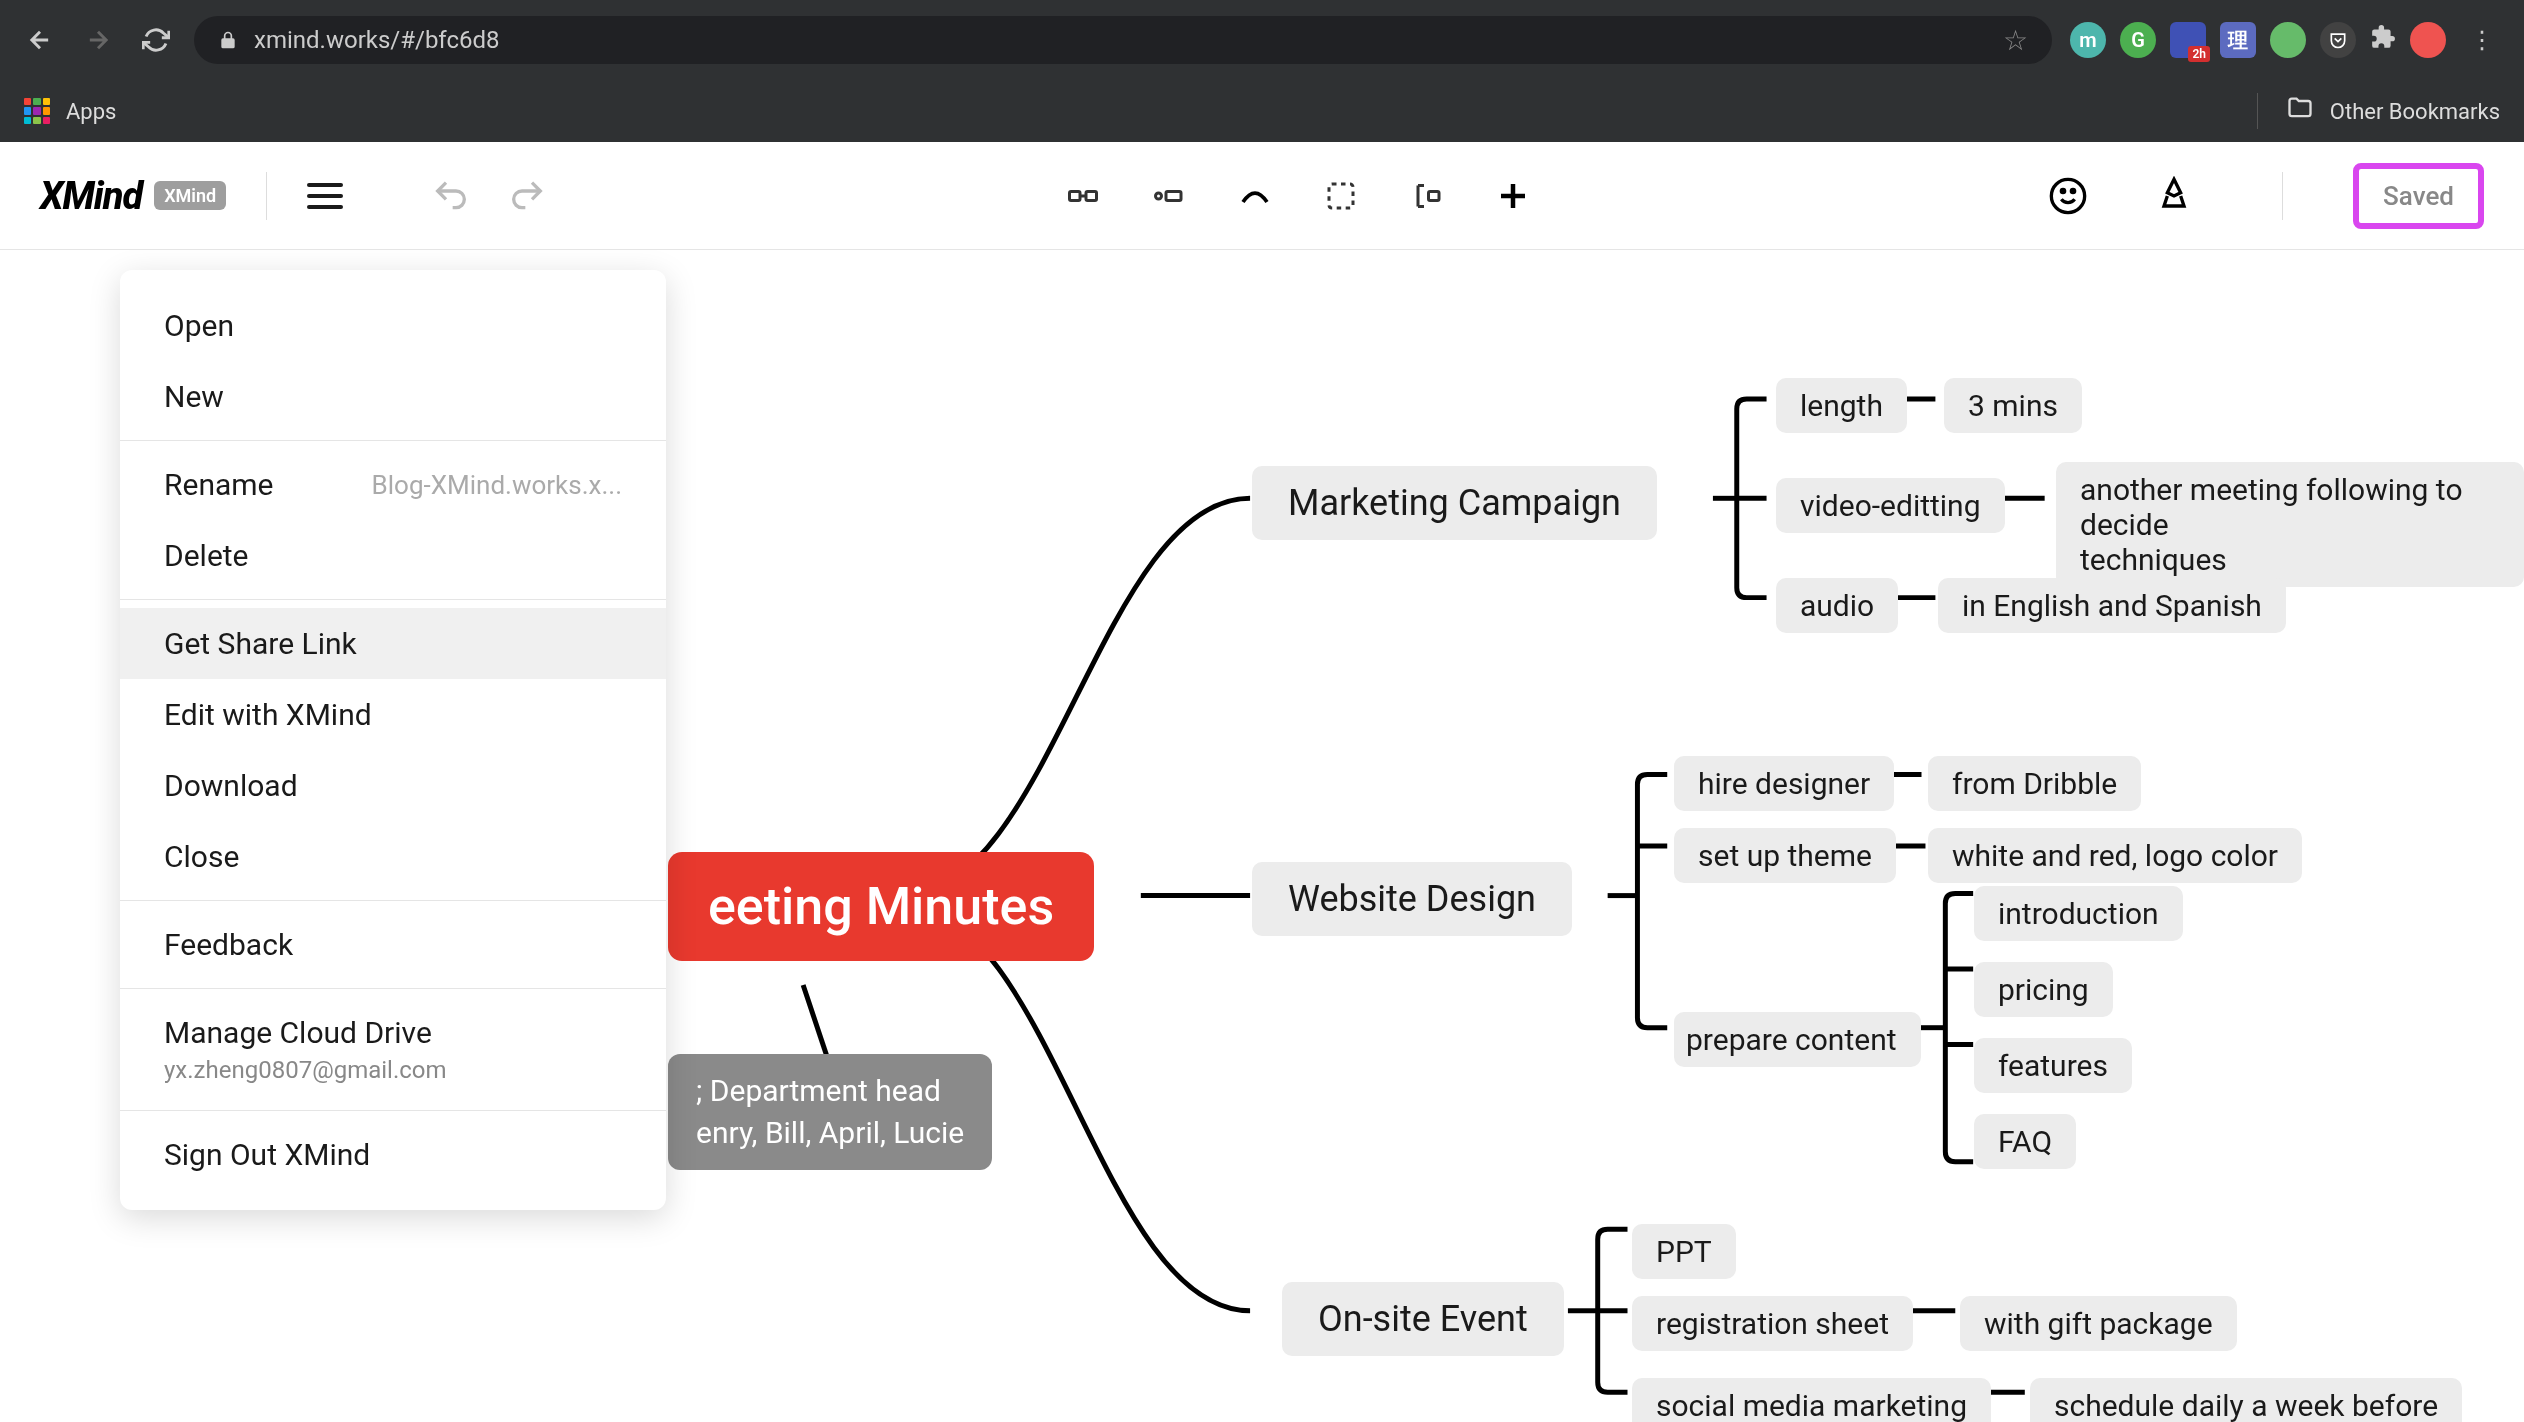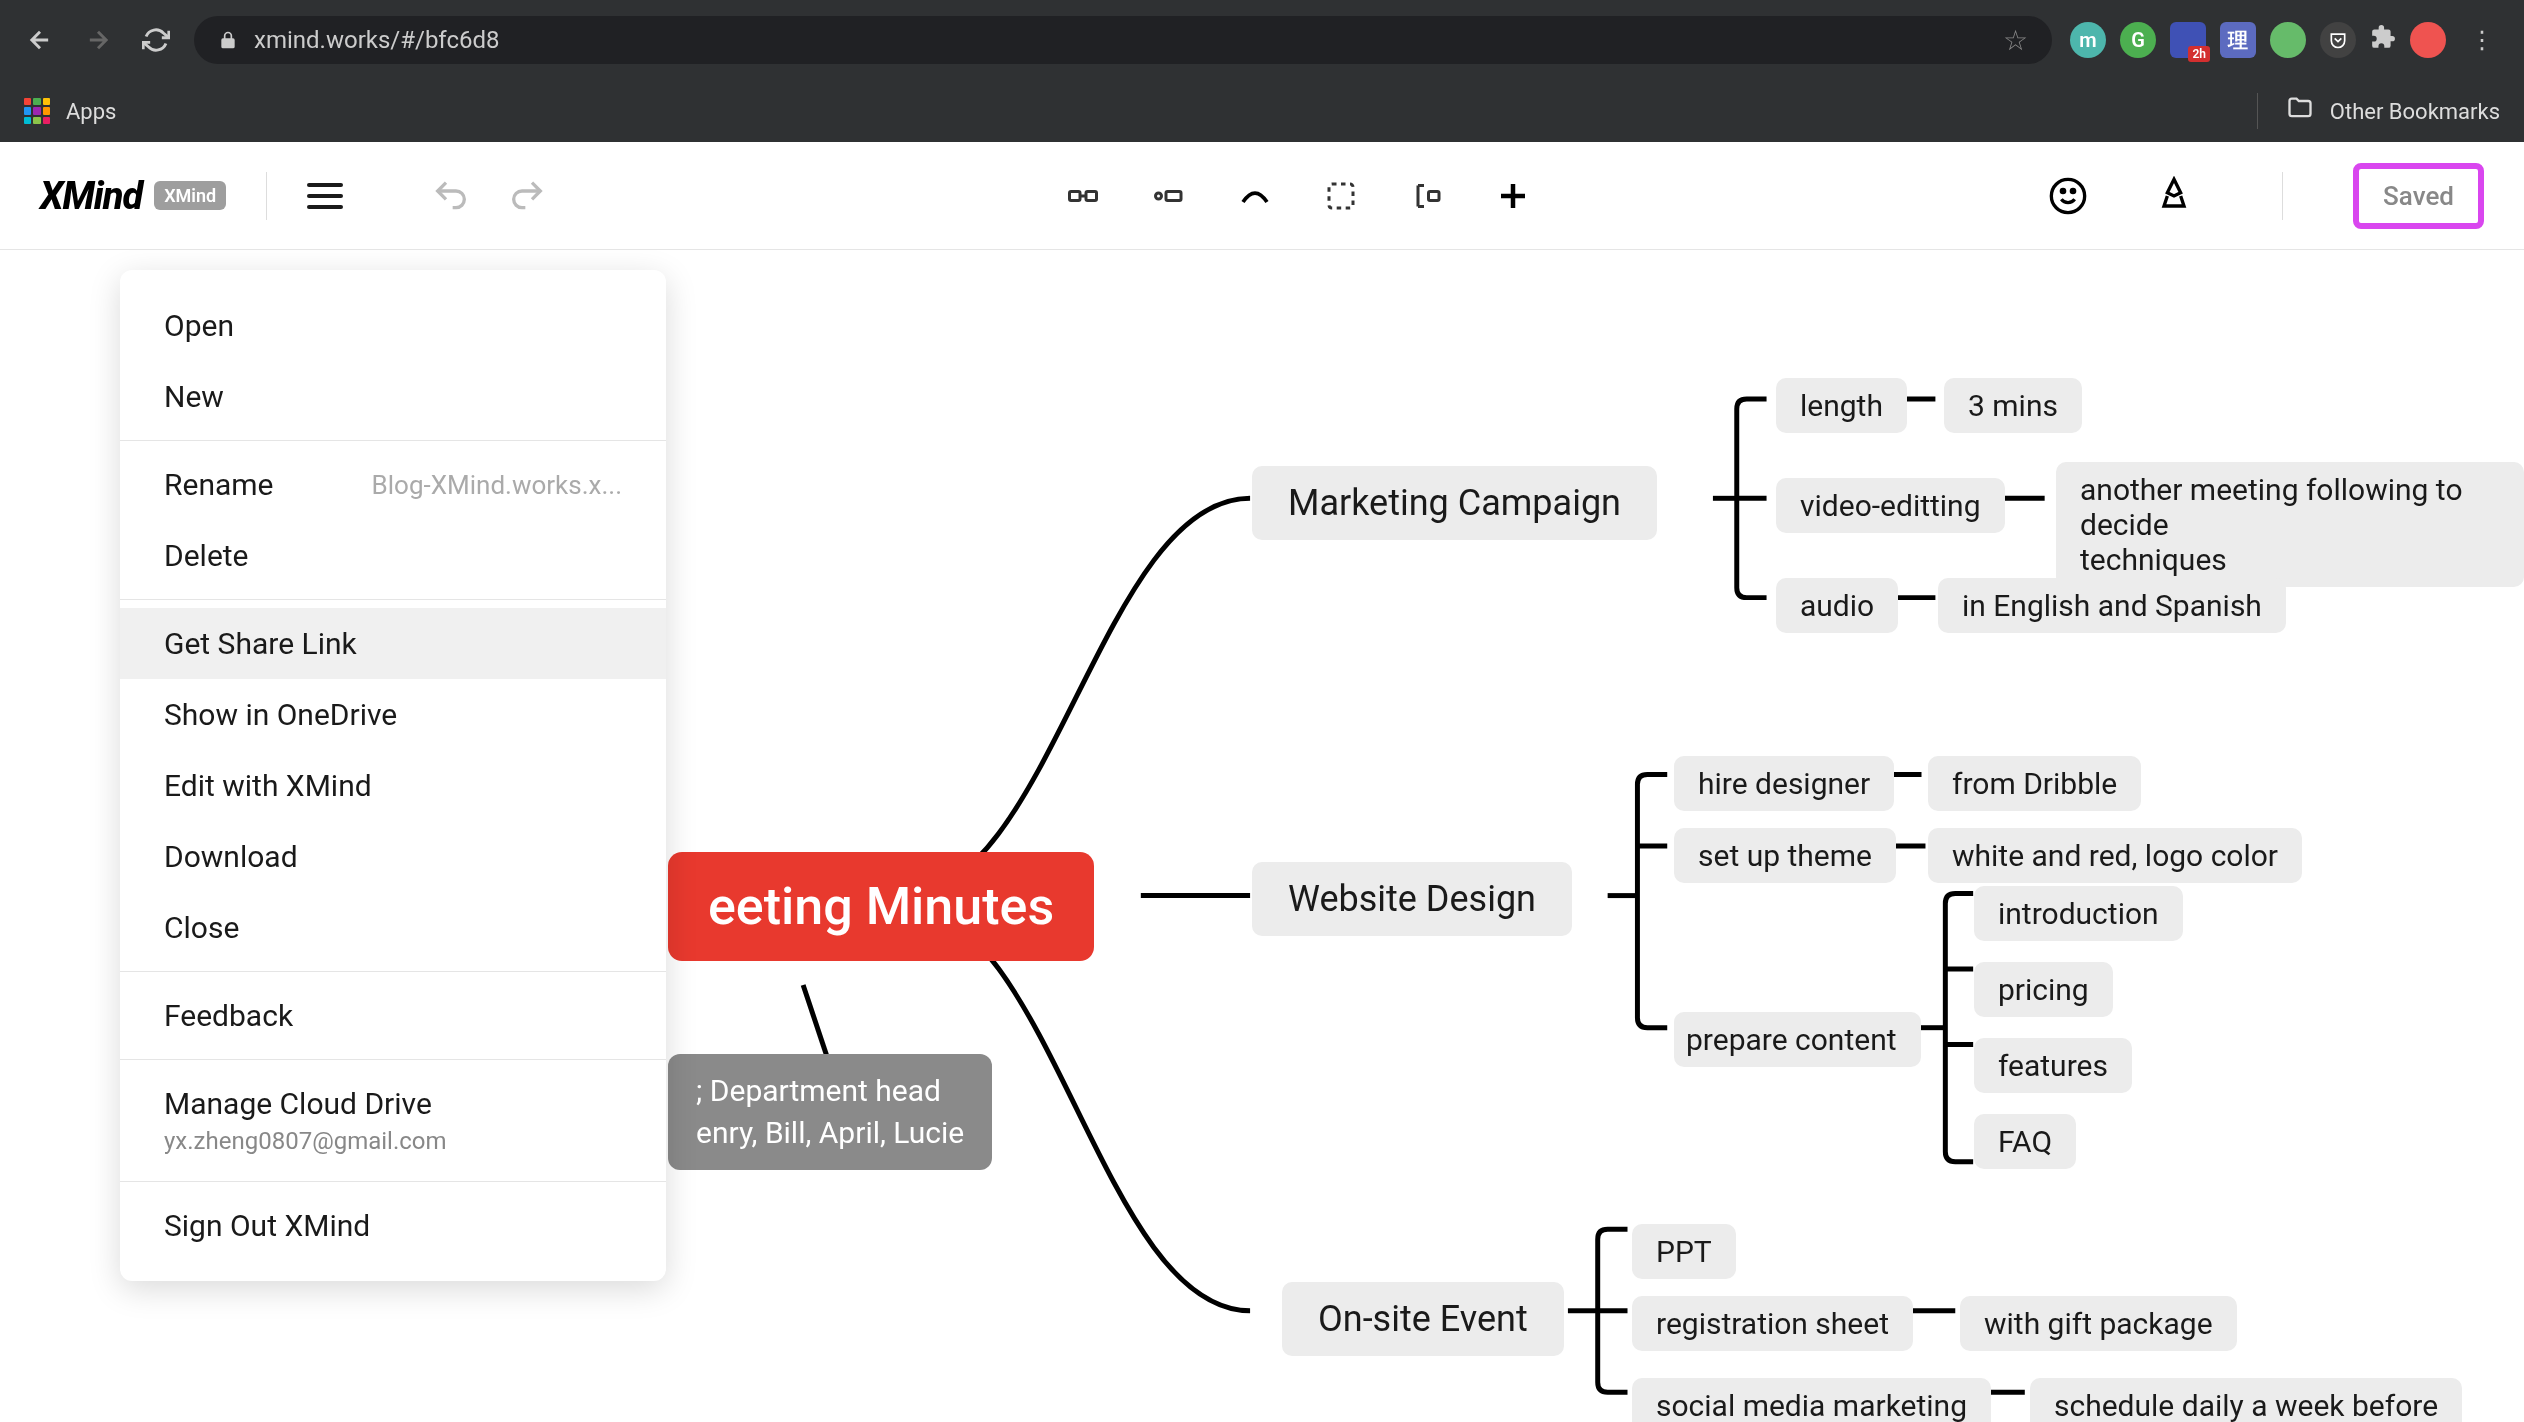--- a/index.html
+++ b/index.html
@@ -310,23 +310,20 @@
       <span class="sub">Blog-XMind.works.x...</span>
     </div>
     <div class="menu-item">
         <span>Delete</span>
       </div>
     <div class="menu-sep"></div>
     <div class="menu-item hovered">
         <span>Get Share Link</span>
       </div>
     <div class="menu-item">
-        <span>Show in OneDrive</span>
-      </div>
-    <div class="menu-item">
         <span>Edit with XMind</span>
       </div>
     <div class="menu-item">
         <span>Download</span>
       </div>
     <div class="menu-item">
         <span>Close</span>
       </div>
     <div class="menu-sep"></div>
     <div class="menu-item">

